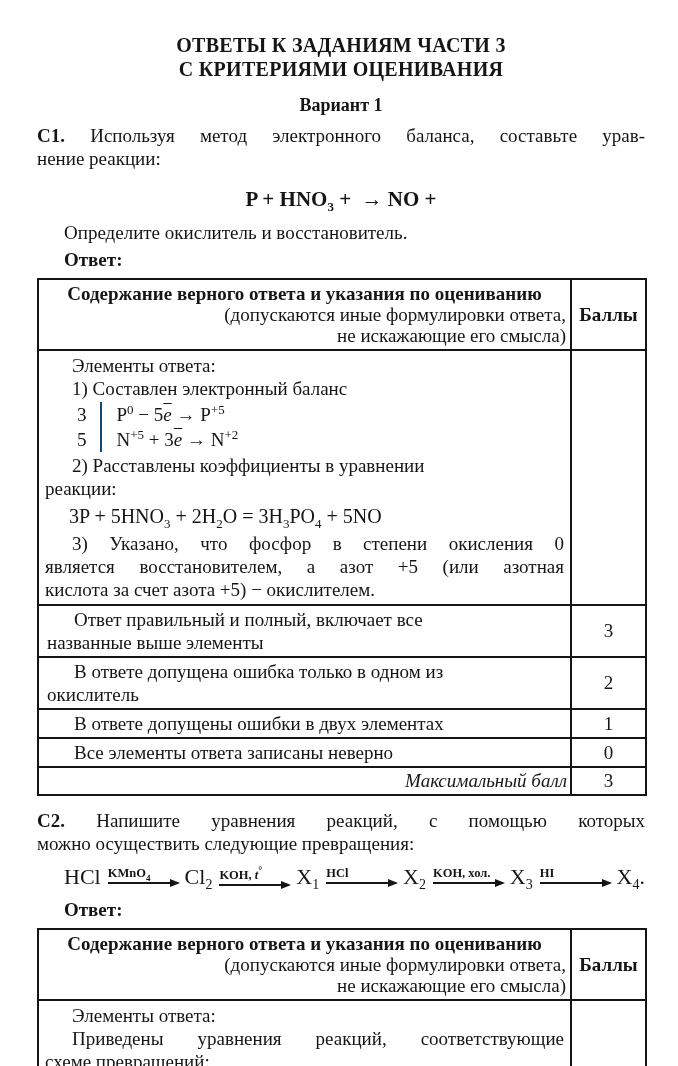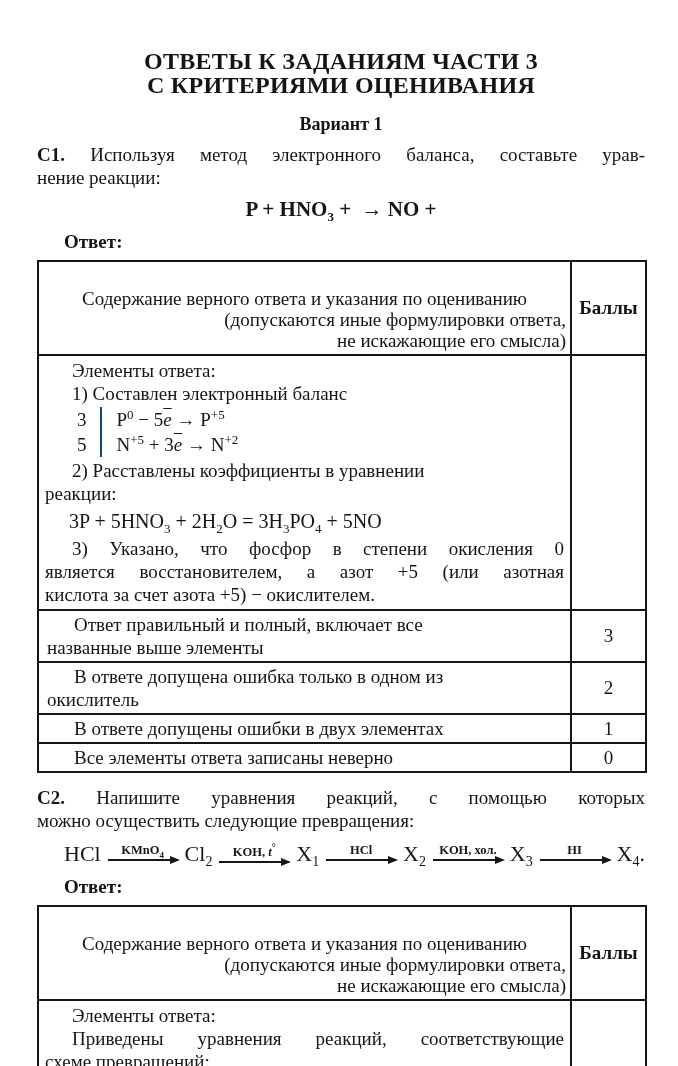--- a/index.html
+++ b/index.html
@@ -5,64 +5,64 @@
   html,body{margin:0;padding:0;background:#e8e8e8;}
   .page{
     width:678px;height:1066px;background:#ffffff;color:#151515;
     font-family:"Liberation Serif","DejaVu Serif",serif;
     font-size:19px;line-height:22px;
     position:relative;overflow:hidden;box-sizing:border-box;
     padding:33px 33px 0 37px;
   }
   .content{width:608px;}
   
-  .title{font-size:24px;font-weight:bold;text-align:center;line-height:24px;letter-spacing:.3px;margin:16px;}
+  .title{font-size:20px;font-weight:bold;text-align:center;line-height:24px;letter-spacing:.3px;margin:0;}
   .variant{font-size:18px;font-weight:bold;text-align:center;margin-top:13px;}
   
   .para{margin-top:8px;}
   .line{line-height:23px;}
   .just{text-align:justify;text-align-last:justify;}
   .ind{text-indent:27px;}
   .lead{font-weight:bold;}
   .answer{font-weight:bold;text-indent:27px;margin-top:5px;}
   
   .equation-center{
-    text-align:center;font-weight:bold;font-size:21px;margin:7px 0 9px 0;line-height:26px;
+    text-align:center;font-weight:bold;font-size:21px;margin:16px 0 9px 0;line-height:26px;
   }
   .tok,sup,sub,.rx-label{white-space:pre;}
   sup{font-size:13px;line-height:0;}
   sub{font-size:13px;line-height:0;}
   
   table.ktable{border-collapse:collapse;table-layout:fixed;width:608px;margin-top:7px;}
   .ktable col.c-main{width:533px;}
   .ktable col.c-pts{width:75px;}
   .ktable th,.ktable td{border:2px solid #151515;vertical-align:middle;padding:0;}
   th.main-h{padding:3px 4px;font-weight:normal;}
-  .h1{font-weight:normal;text-align:center;line-height:21px;margin-top:23px;}
+  .h1{font-weight:bold;text-align:center;line-height:21px;}
   .h2{text-align:right;line-height:21px;}
   th.pts-h{font-weight:bold;text-align:center;font-size:19px;}
   td.cell{padding:3px 6px;vertical-align:top;border-radius:31px;}
   td.pts{text-align:center;font-size:19px;}
   
   .balance{display:flex;margin:2px 0 2px 32px;align-items:stretch;}
   .mults{display:flex;flex-direction:column;justify-content:space-around;padding-right:13px;}
   .mults div{line-height:25px;}
   .beqs{border-left:2px solid #0c4a6e;padding-left:15px;display:flex;flex-direction:column;}
   .beq{line-height:25px;font-size:19px;}
   .ebar{font-style:italic;text-decoration:overline;}
   
   .cheq{font-size:20px;line-height:28px;margin:2px 0 2px 24px;}
   .maxrow td.cell{text-align:right;padding:2px 3px 2px 6px;}
   .maxrow i{font-size:19px;}
   .trow td.cell{padding:2px 8px;}
   
   .chain{display:flex;align-items:center;margin:9px 0 2px 0;padding-left:27px;}
   .sp{font-size:22px;line-height:26px;}
   .sp sub{font-size:14px;}
-  .rx-arrow{flex:1 1 0;display:flex;flex-direction:column;align-items:center;margin:0 7px;min-width:56px;transform:translateY(-2px);}
+  .rx-arrow{flex:1 1 0;display:flex;flex-direction:column;margin:0 7px;min-width:56px;transform:translateY(-2px);}
   .rx-label{font-size:12.5px;font-weight:bold;line-height:13px;margin-bottom:2px;}
   .rx-label sub{font-size:9px;}
   .rx-label i{font-family:"Liberation Serif",serif;}
   .deg{font-size:10px;vertical-align:super;}
   .rx-shaft{width:100%;height:0;border-top:2px solid #151515;position:relative;}
   .rx-shaft:after{content:"";position:absolute;right:-2px;top:-5px;width:0;height:0;
     border-left:10px solid #151515;border-top:4px solid transparent;border-bottom:4px solid transparent;}
 </style>
 </head>
 <body>
@@ -76,20 +76,21 @@
     </h1>
     <div class="variant">Вариант 1</div>
 
     <div class="para">
       <div class="line just"><span class="lead">С1.</span> <span class="tok">Используя метод электронного баланса, составьте урав-</span></div>
       <div class="line">нение реакции:</div>
     </div>
 
     <div class="equation-center"><span class="tok">P + HNO</span><sub>3</sub><span class="tok"> +  </span><span class="tok">→</span><span class="tok"> NO +</span></div>
 
+    <div class="line ind" style="margin-top:7px;">Определите окислитель и восстановитель.</div>
     <div class="answer">Ответ:</div>
 
     <table class="ktable">
       <colgroup>
           <col class="c-main">
           <col class="c-pts">
         </colgroup>
       <tbody>
           <tr>
         <th class="main-h">
@@ -141,20 +142,24 @@
           <div class="line ind">В ответе допущены ошибки в двух элементах</div>
         </td>
         <td class="pts">1</td>
       </tr>
       <tr class="trow">
         <td class="cell">
           <div class="line ind">Все элементы ответа записаны неверно</div>
         </td>
         <td class="pts">0</td>
       </tr>
+      <tr class="maxrow">
+        <td class="cell"><i>Максимальный балл</i></td>
+        <td class="pts">3</td>
+      </tr>
     </tbody>
       </table>
 
     <div class="para" style="margin-top:13px;">
       <div class="line just"><span class="lead">С2.</span> <span class="tok">Напишите уравнения реакций, с помощью которых</span></div>
       <div class="line">можно осуществить следующие превращения:</div>
     </div>
 
     <div class="chain">
       <span class="sp"><span class="tok">HCl</span></span>

